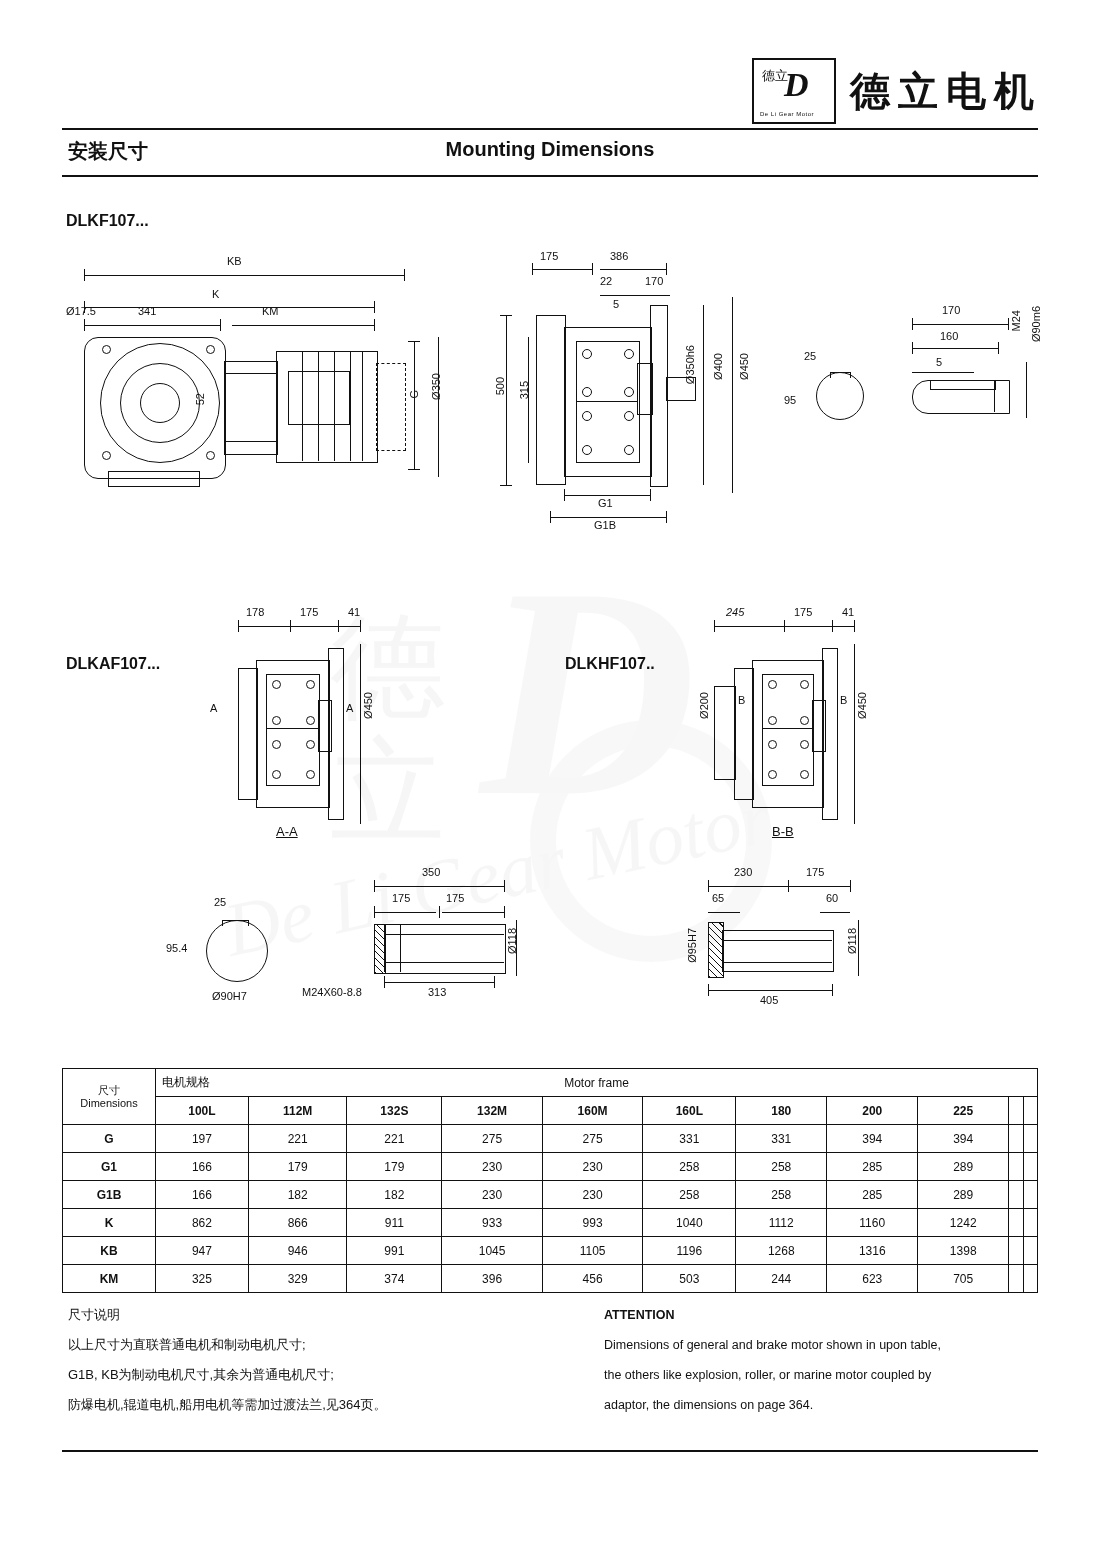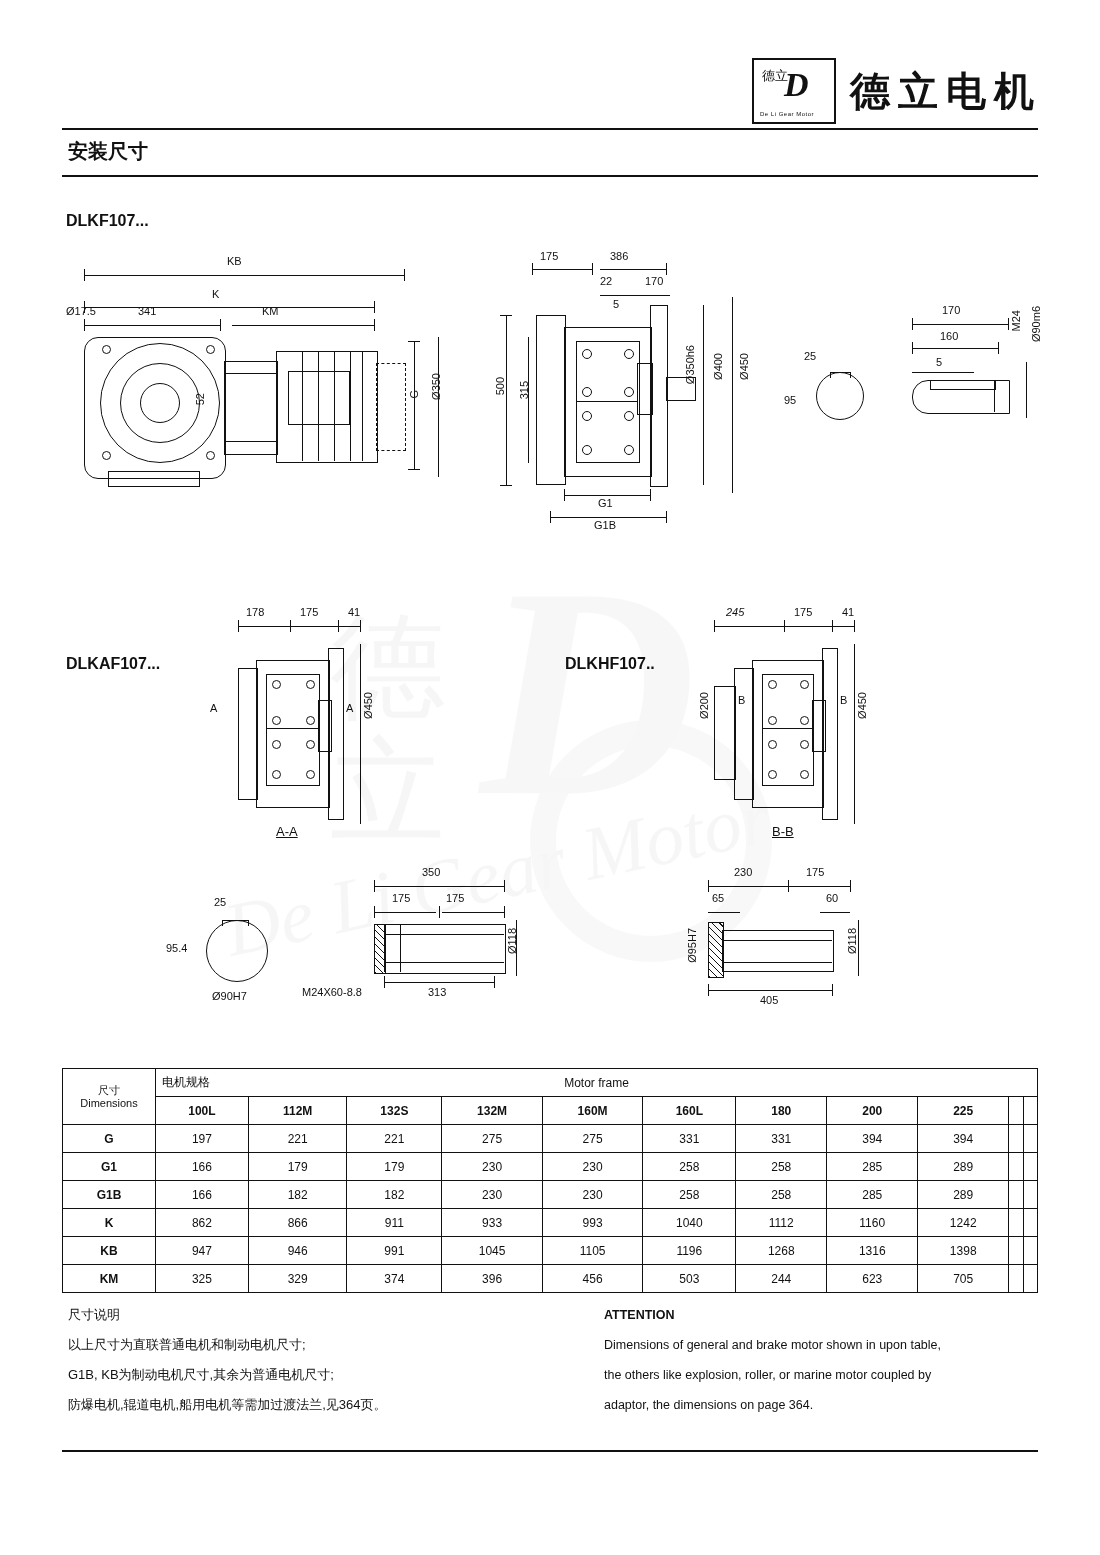--- a/index.html
+++ b/index.html
@@ -99,20 +99,21 @@
       <span class="lm-cjk">德立</span>
       <span class="lm-d">D</span>
       <span class="lm-sub">De Li Gear Motor</span>
     </div>
     <div class="logo-text">德立电机</div>
   </div>
 
   <div class="title-rule-top"></div>
   <div class="title-row">
     <div class="title-cn">安装尺寸</div>
+    <div class="title-en">Mounting Dimensions</div>
   </div>
   <div class="title-rule-bot"></div>
 
   <div class="model-label" style="left:66px;top:212px;">DLKF107...</div>
 
   <div style="position:absolute;left:62px;top:245px;width:400px;height:255px;">
 
     <div class="ln hln" style="left:22px;top:30px;width:320px;"></div>
     <div class="ln vln" style="left:22px;top:24px;height:12px;"></div>
     <div class="ln vln" style="left:342px;top:24px;height:12px;"></div>

